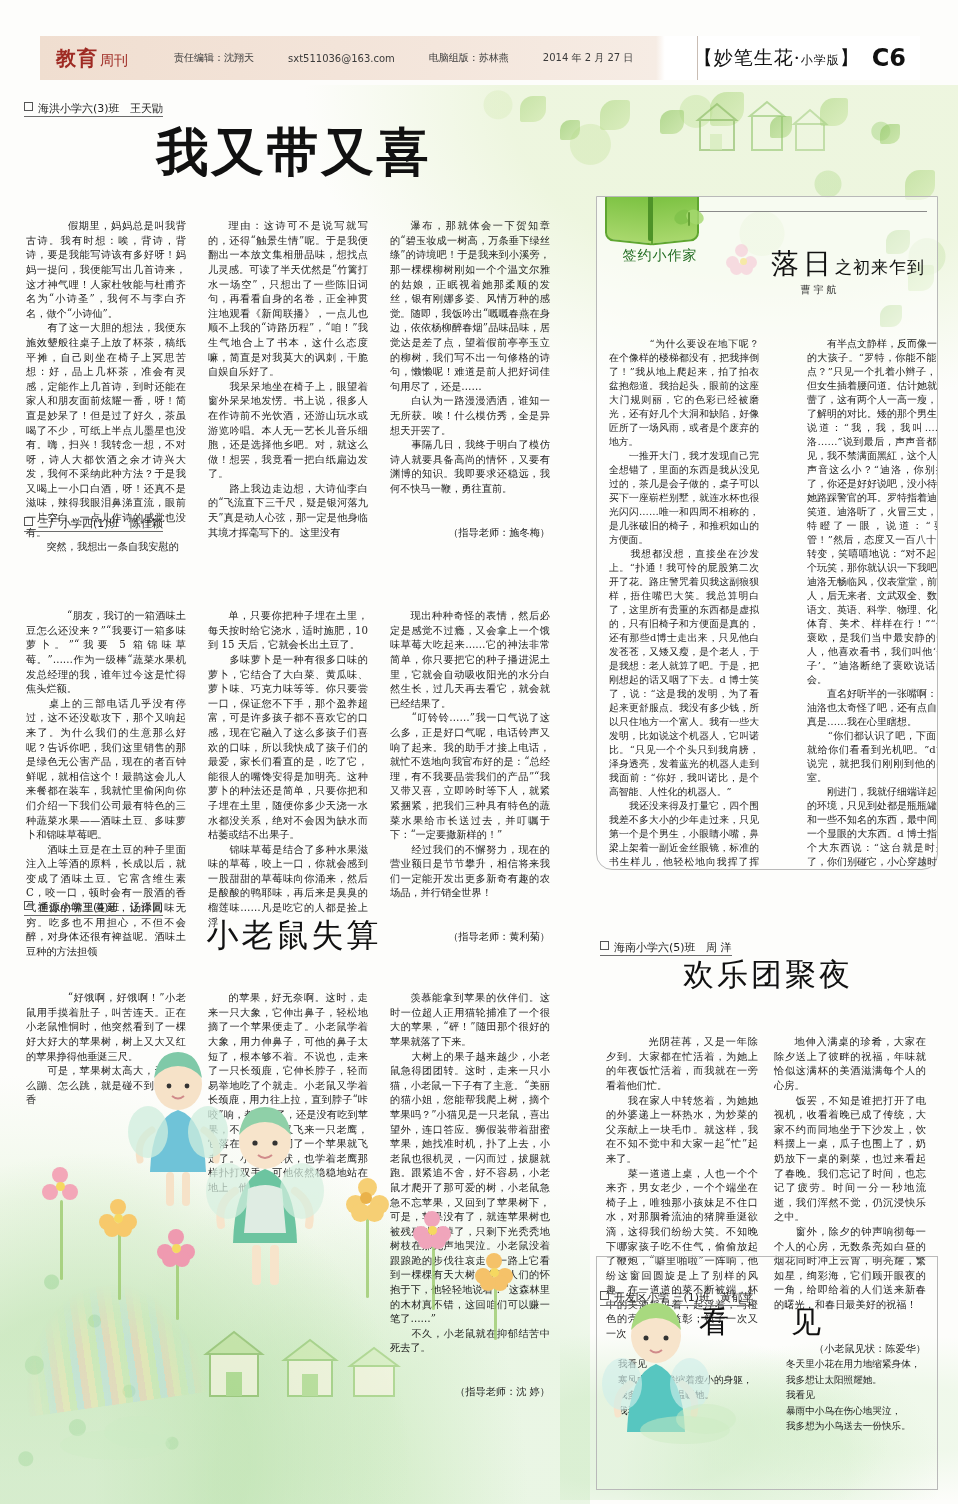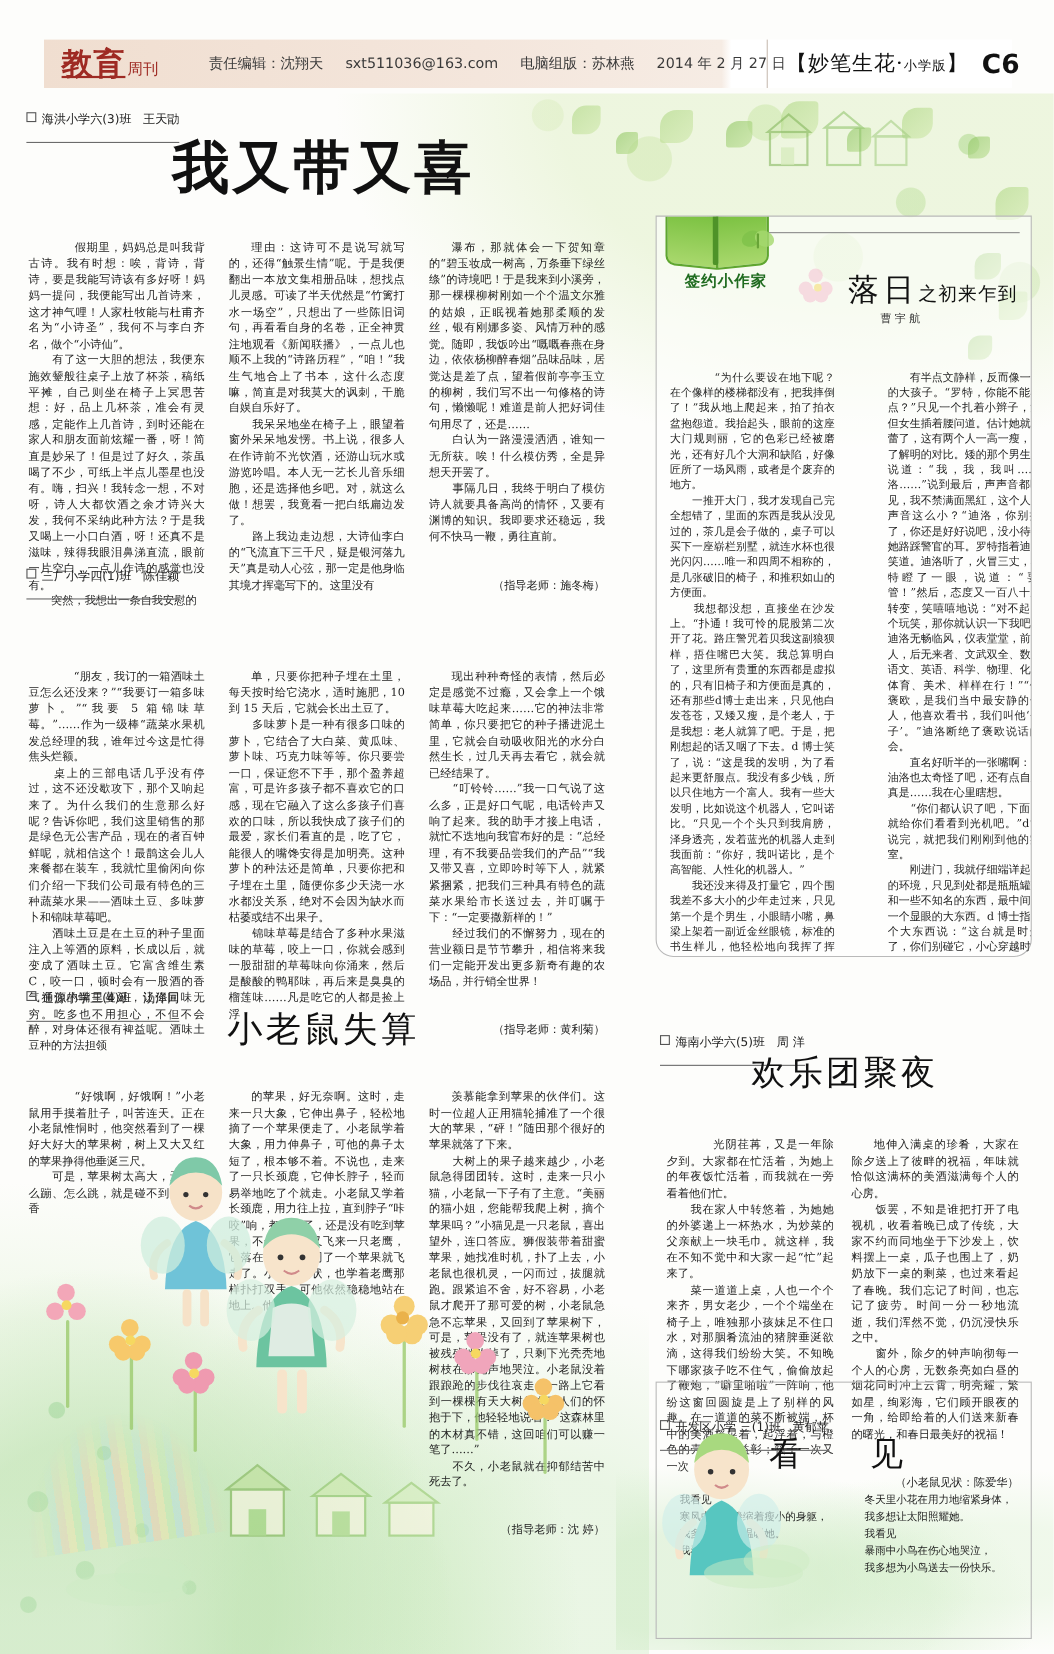--- a/index.html
+++ b/index.html
@@ -95,29 +95,29 @@
   .header{
     position:absolute;left:40px;top:36px;width:880px;height:44px;
     background:linear-gradient(90deg,#f0ded0 0%,#f4e6dc 45%,#f6ece4 70%,#ffffff 71%,#ffffff 100%);
     display:flex;align-items:center;
   }
   .masthead{
     padding-left:16px;display:flex;align-items:baseline;white-space:nowrap;
   }
   .masthead .big{
     font-family:"DejaVu Serif","Liberation Serif",serif;
-    font-weight:bold;font-size:28px;color:#9e2a23;letter-spacing:1px;text-decoration:underline;
+    font-weight:bold;font-size:20px;color:#9e2a23;letter-spacing:1px;
   }
   .masthead .small{
     font-family:"DejaVu Serif","Liberation Serif",serif;
     font-size:14px;color:#9e2a23;margin-left:2px;
   }
   .hdr-meta{
-    display:flex;align-items:center;gap:20px;margin-left:46px;
-    font-size:13px;color:#3a3a3a;white-space:nowrap;
+    display:flex;align-items:center;gap:34px;margin-left:46px;
+    font-size:10px;color:#3a3a3a;white-space:nowrap;
     font-family:"DejaVu Sans","Liberation Sans",sans-serif;
   }
   .hdr-right{
     margin-left:auto;display:flex;align-items:center;gap:12px;
     padding-right:14px;white-space:nowrap;
   }
   .hdr-right .supp{
     font-family:"DejaVu Serif","Liberation Serif",serif;
     font-size:19px;color:#111;letter-spacing:1px;
   }
@@ -126,21 +126,21 @@
     font-family:"DejaVu Sans","Liberation Sans",sans-serif;
     font-weight:bold;font-size:24px;color:#111;
   }
   .hdr-divider{
     position:absolute;left:697px;top:36px;width:1px;height:44px;background:#c9bdb4;
   }
 
   
   .byline{
     font-size:11px;color:#222;border-bottom:1px solid #6b6b6b;
-    display:inline-block;padding-bottom:13px;white-space:nowrap;
+    display:inline-block;padding-bottom:0;white-space:nowrap;
     font-family:"DejaVu Sans","Liberation Sans",sans-serif;
   }
   .byline .sq{
     display:inline-block;width:7px;height:7px;border:1px solid #555;
     margin-right:5px;vertical-align:1px;
   }
   .headline{
     font-family:"DejaVu Serif","Liberation Serif",serif;
     color:#111;letter-spacing:3px;
   }
@@ -172,21 +172,21 @@
     border:2px solid #5fa630;
   }
   .book .pg.l{left:2px;border-radius:6px 2px 2px 8px;transform:skewY(6deg);}
   .book .pg.r{left:48px;border-radius:2px 6px 8px 2px;transform:skewY(-6deg);}
   .book .spine{
     position:absolute;left:45px;top:6px;width:5px;height:50px;background:#4e9328;border-radius:2px;
   }
   .siglabel{
     position:absolute;left:8px;top:50px;width:110px;text-align:center;
     font-family:"DejaVu Serif","Liberation Serif",serif;
-    font-weight:bold;font-size:14px;color:#1f6b1f;letter-spacing:1px;
+    font-weight:normal;font-size:14px;color:#1f6b1f;letter-spacing:1px;
   }
   .sig-hr{position:absolute;left:100px;top:14px;width:230px;height:1px;background:#8a8a8a;}
   .sig-title{
     position:absolute;left:118px;top:48px;width:210px;text-align:right;
     font-family:"DejaVu Serif","Liberation Serif",serif;color:#111;white-space:nowrap;
   }
   .sig-title .t1{font-size:28px;letter-spacing:4px;}
   .sig-title .t2{font-size:17px;letter-spacing:1px;}
   .sig-author{
     position:absolute;left:118px;top:86px;width:210px;text-align:center;

